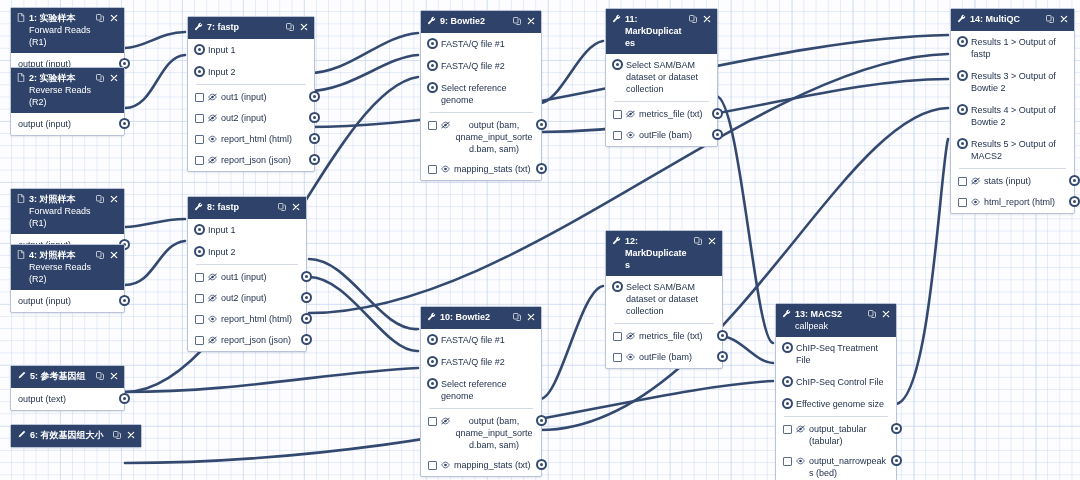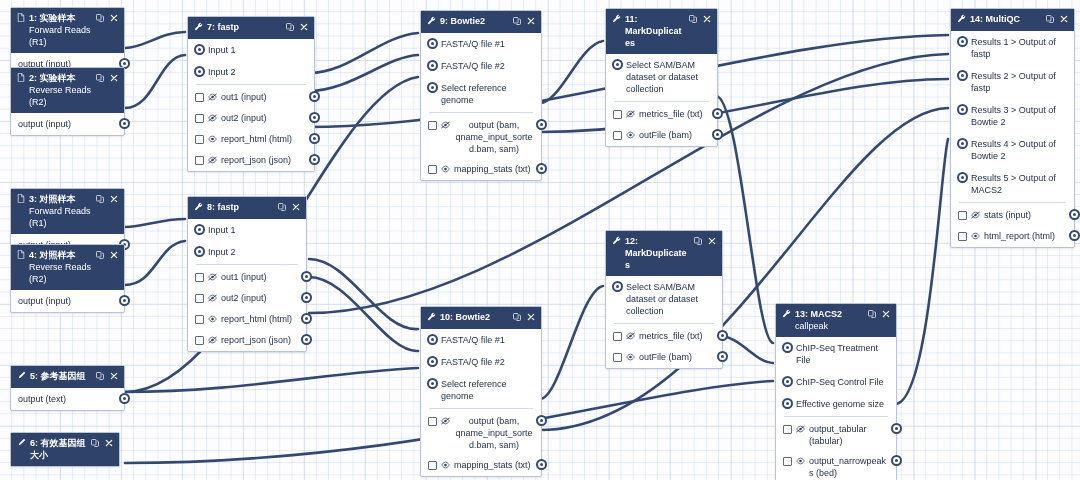--- a/index.html
+++ b/index.html
@@ -185,21 +185,21 @@
               </svg></span>
             <span class="hdr-btn"><svg width="8" height="8" viewBox="0 0 16 16">
                 <path d="M2.6 2.6L13.4 13.4M13.4 2.6L2.6 13.4" stroke="#ffffff" stroke-width="2.4" stroke-linecap="round"></path>
               </svg></span>
           </span>
         </div>
         <div class="node-body">
           <div class="io-row"><span>output (text)</span><span class="port right" style="top: 5px;"></span></div>
         </div>
       </div>
-      <div class="node" style="left: 10px; top: 424px; width: 110px; margin-top: 8px;">
+      <div class="node" style="left: 10px; top: 424px; width: 132px;">
         <div class="node-header">
           <span class="hdr-icon"><svg width="9" height="9" viewBox="0 0 16 16">
               <path d="M12.5 1.3l2.2 2.2-8.6 8.6-3 .8.8-3 8.6-8.6z" fill="#ffffff"></path>
             </svg></span>
           <span class="hdr-title">6: 有效基因组大小</span>
           <span class="hdr-btns">
             <span class="hdr-btn"><svg width="8" height="8" viewBox="0 0 16 16">
                 <rect x="1" y="1" width="9" height="11" rx="1.4" fill="none" stroke="#ffffff" stroke-width="1.4"></rect>
                 <path d="M12 4.2h1.2A1.8 1.8 0 0115 6v7.2A1.8 1.8 0 0113.2 15H6.8" fill="none" stroke="#ffffff" stroke-width="1.4"></path>
               </svg></span>
@@ -548,21 +548,20 @@
                 <rect x="1" y="1" width="9" height="11" rx="1.4" fill="none" stroke="#ffffff" stroke-width="1.4"></rect>
                 <path d="M12 4.2h1.2A1.8 1.8 0 0115 6v7.2A1.8 1.8 0 0113.2 15H6.8" fill="none" stroke="#ffffff" stroke-width="1.4"></path>
               </svg></span>
             <span class="hdr-btn"><svg width="8" height="8" viewBox="0 0 16 16">
                 <path d="M2.6 2.6L13.4 13.4M13.4 2.6L2.6 13.4" stroke="#ffffff" stroke-width="2.4" stroke-linecap="round"></path>
               </svg></span>
           </span>
         </div>
         <div class="node-body">
           <div class="io-row in"><span>Results 1 &gt; Output of fastp</span><span class="port left" style="top: 5px;"></span></div>
-          <div class="io-row in"><span>Results 2 &gt; Output of fastp</span><span class="port left" style="top: 5px;"></span></div>
           <div class="io-row in"><span>Results 3 &gt; Output of Bowtie 2</span><span class="port left" style="top: 5px;"></span></div>
           <div class="io-row in"><span>Results 4 &gt; Output of Bowtie 2</span><span class="port left" style="top: 5px;"></span></div>
           <div class="io-row in"><span>Results 5 &gt; Output of MACS2</span><span class="port left" style="top: 5px;"></span></div>
           <div class="divider"></div>
           <div class="out-row">
             <span class="chk"></span>
             <span class="oicon"><svg width="9" height="8" viewBox="0 0 18 14">
                 <path d="M9 1.2C4.5 1.2 1.4 7 1.4 7S4.5 12.8 9 12.8 16.6 7 16.6 7 13.5 1.2 9 1.2z" fill="none" stroke="#2f4269" stroke-width="1.5"></path>
                 <circle cx="9" cy="7" r="2.4" fill="#2f4269"></circle>
                 <path d="M1.5 12.6L16.5 1.4" stroke="#2f4269" stroke-width="1.8" stroke-linecap="round"></path>

